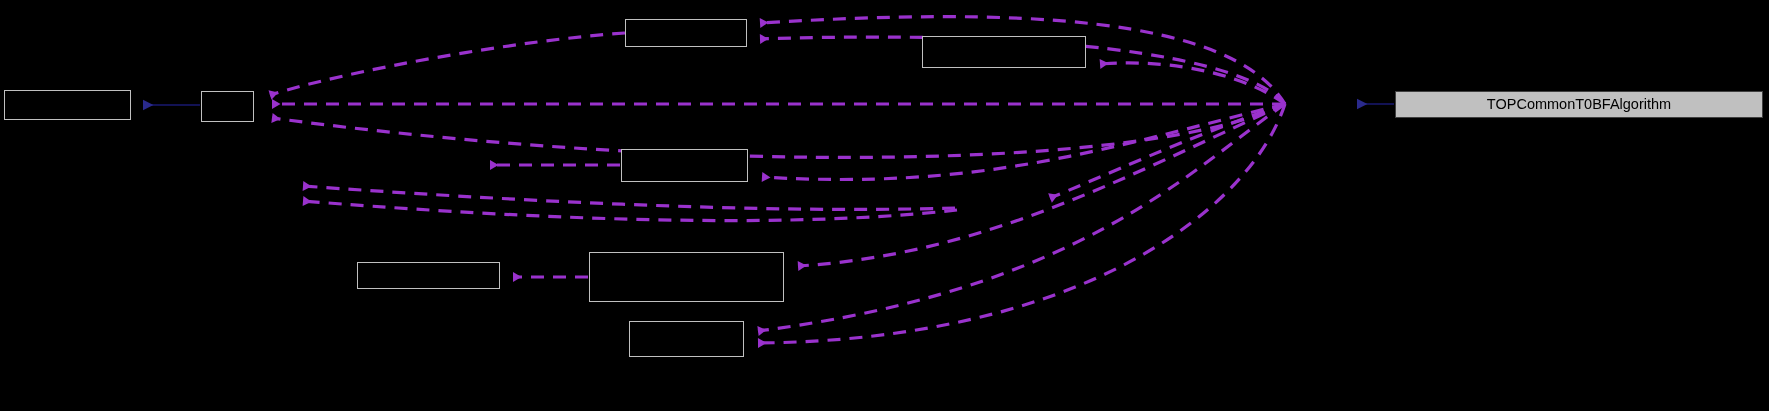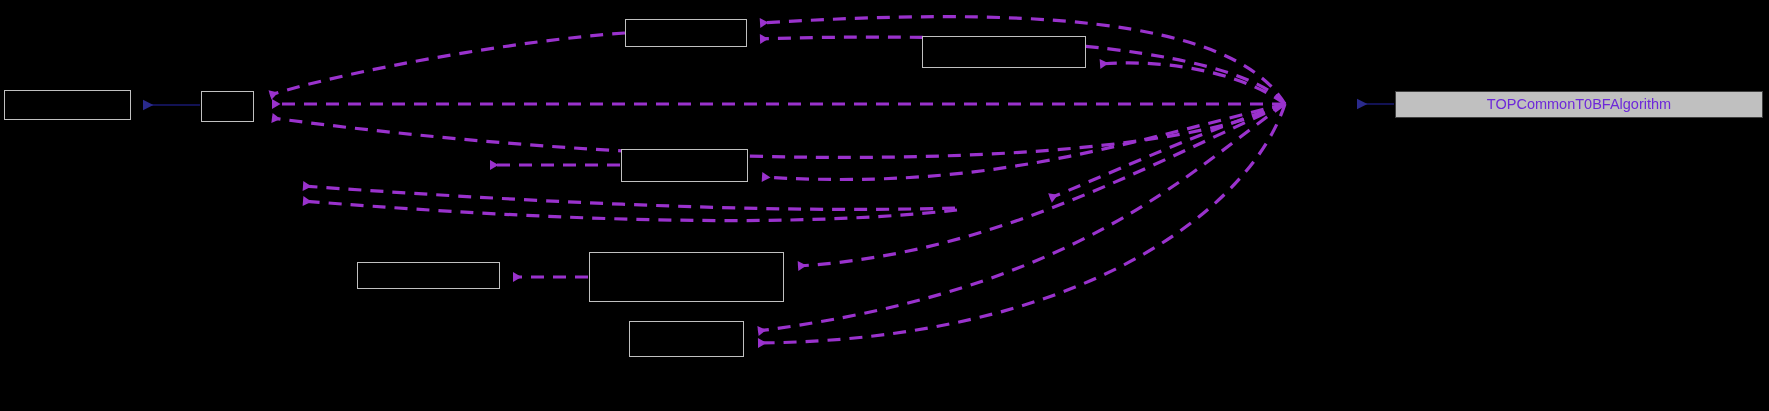--- a/index.html
+++ b/index.html
@@ -18,21 +18,21 @@
     border:1px solid #c0c0c0;
   }
   .node.labeled{
     background:#c0c0c0;
     border:1px solid #404040;
     display:flex;
     align-items:center;
     justify-content:center;
   }
   .node-label{
-    color:#6d28d9;
+    color:#000000;
     font-size:14.5px;
     white-space:nowrap;
     letter-spacing:0px;
     line-height:1;
   }
 </style>
 </head>
 <body>
 
 <div id="root">

